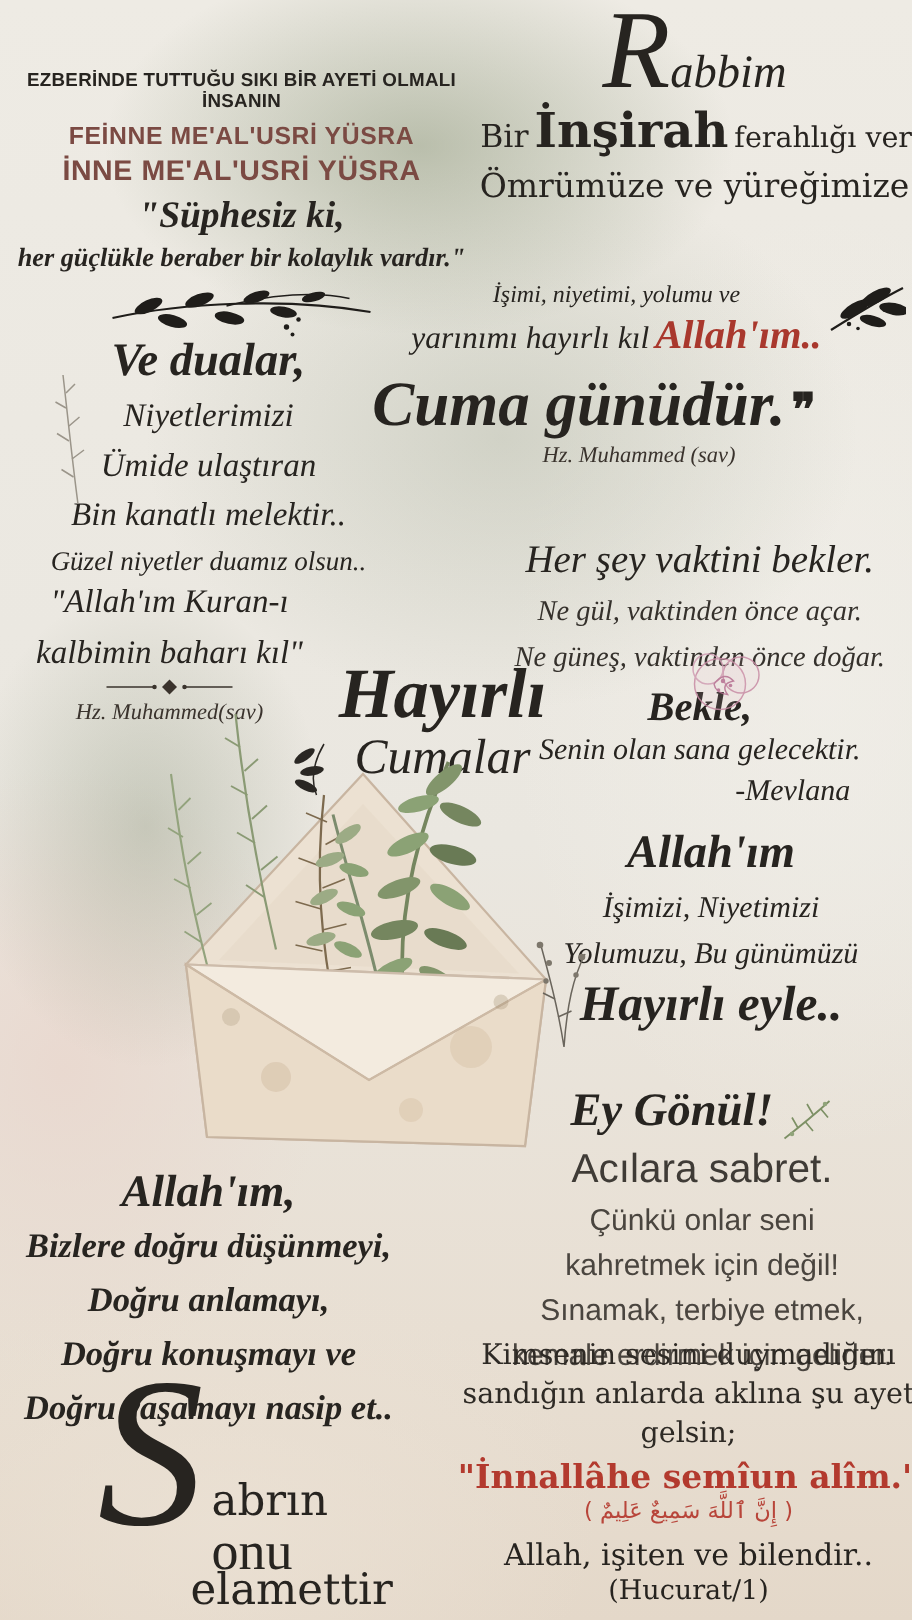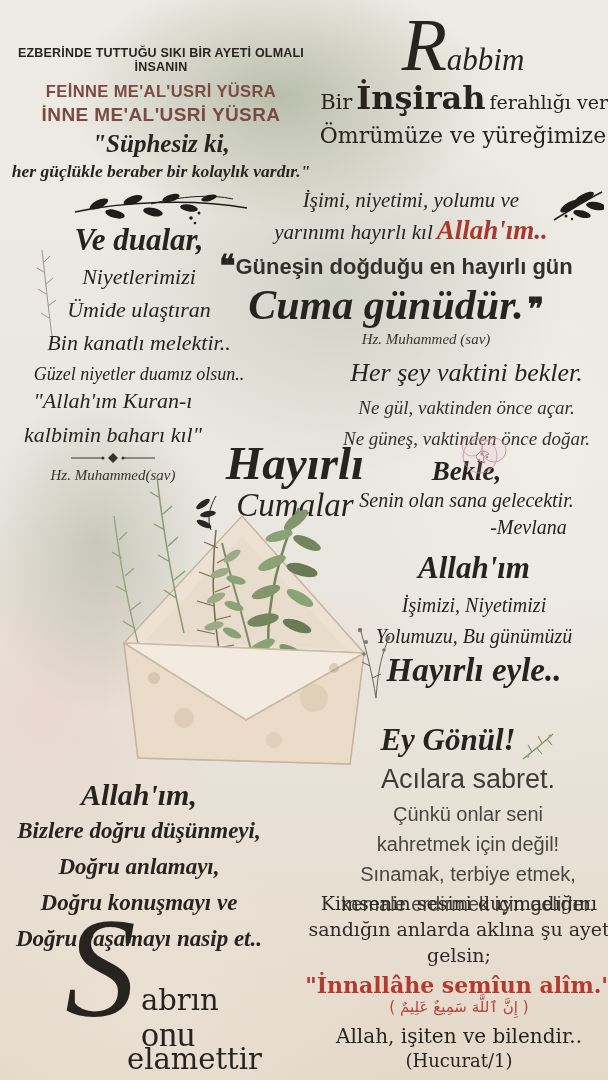--- a/index.html
+++ b/index.html
@@ -46,34 +46,34 @@
       <ellipse cx="82" cy="26" rx="10" ry="4" fill="#1f1d1a" transform="rotate(12 82 26)"></ellipse>
       <ellipse cx="100" cy="12" rx="9" ry="3.5" fill="#1f1d1a" transform="rotate(-18 100 12)"></ellipse>
       <ellipse cx="118" cy="22" rx="9" ry="3.5" fill="#1f1d1a" transform="rotate(10 118 22)"></ellipse>
       <ellipse cx="138" cy="12" rx="8" ry="3" fill="#1f1d1a" transform="rotate(-15 138 12)"></ellipse>
       <circle cx="120" cy="32" r="1.8" fill="#1f1d1a"></circle>
         <circle cx="128" cy="27" r="1.5" fill="#1f1d1a"></circle>
         <circle cx="124" cy="37" r="1.3" fill="#1f1d1a"></circle>
     </svg>
   </div>
 
-  <div class="blk" style="left:318px;top:14px;width:290px;">
+  <div class="blk" style="left:318px;top:3px;width:290px;">
     <div style="line-height:.85;">
       <span class="script" style="font-size:74px;">R</span><span class="script" style="font-size:31px;">abbim</span>
     </div>
     <div style="margin-top:2px;text-align:right;">
       <span class="serif" style="font-size:21px;">Bir</span>
       <span class="serif b" style="font-size:32px;">İnşirah</span>
       <span class="serif" style="font-size:19px;">ferahlığı ver</span>
     </div>
     <span class="line serif" style="font-size:22px;margin-top:6px;">Ömrümüze ve yüreğimize</span>
   </div>
 
   <div class="blk" style="left:268px;top:188px;width:286px;">
-    <span class="line script" style="font-size:21px;font-family:Liberation Serif, serif;">İşimi, niyetimi, yolumu ve</span>
+    <span class="line script" style="font-size:16px;font-family:Liberation Serif, serif;">İşimi, niyetimi, yolumu ve</span>
     <div style="margin-top:2px;">
       <span class="script" style="font-size:21px;">yarınımı hayırlı kıl</span>
       <span class="script b red" style="font-size:27px;">Allah'ım..</span>
     </div>
   </div>
   <svg class="blk" width="52" height="40" viewBox="0 0 52 40" style="left:552px;top:184px;">
     <path d="M2,36 C18,26 34,16 50,8" stroke="#1f1d1a" stroke-width="1.5" fill="none"></path>
     <ellipse cx="18" cy="22" rx="11" ry="4" fill="#1f1d1a" transform="rotate(-30 18 22)"></ellipse>
     <ellipse cx="32" cy="14" rx="11" ry="4" fill="#1f1d1a" transform="rotate(-28 32 14)"></ellipse>
     <ellipse cx="44" cy="22" rx="10" ry="4" fill="#1f1d1a" transform="rotate(10 44 22)"></ellipse>
@@ -88,23 +88,20 @@
     <span class="line script" style="font-size:22px;margin-top:7px;">Ümide ulaştıran</span>
     <span class="line script" style="font-size:22px;margin-top:7px;">Bin kanatlı melektir..</span>
     <span class="line script" style="font-size:18px;margin-top:8px;">Güzel niyetler duamız olsun..</span>
   </div>
   <svg class="blk" width="26" height="92" viewBox="0 0 26 92" style="left:36px;top:246px;">
     <path d="M16,90 C12,60 9,30 6,4" stroke="#9b958a" stroke-width="1" fill="none"></path>
     <path d="M13,72 l-8,-5 M12,60 l8,-6 M10,48 l-8,-5 M10,38 l7,-6 M8,26 l-7,-4 M8,16 l6,-6" stroke="#9b958a" stroke-width="1" fill="none"></path>
   </svg>
 
   <div class="blk" style="left:188px;top:248px;width:416px;">
-    <div>
-      <span class="serif b" style="font-size:30px;vertical-align:-2px;">❝</span><span class="sans" style="font-size:22px;font-weight:600;color:#33302b;">Güneşin doğduğu en hayırlı gün</span>
-    </div>
     <div style="margin-top:-2px;">
       <span class="script b" style="font-size:42px;">Cuma günüdür.</span>
       <span class="serif b" style="font-size:30px;">❞</span>
     </div>
     <span class="line script" style="font-size:15px;margin-top:2px;transform:translateX(30px);color:#3a332d;">Hz. Muhammed (sav)</span>
   </div>
 
   <div class="blk" style="left:325px;top:358px;width:283px;">
     <span class="line script" style="font-size:26px;">Her şey vaktini bekler.</span>
     <span class="line script" style="font-size:19px;margin-top:9px;color:#35312c;">Ne gül, vaktinden önce açar.</span>

